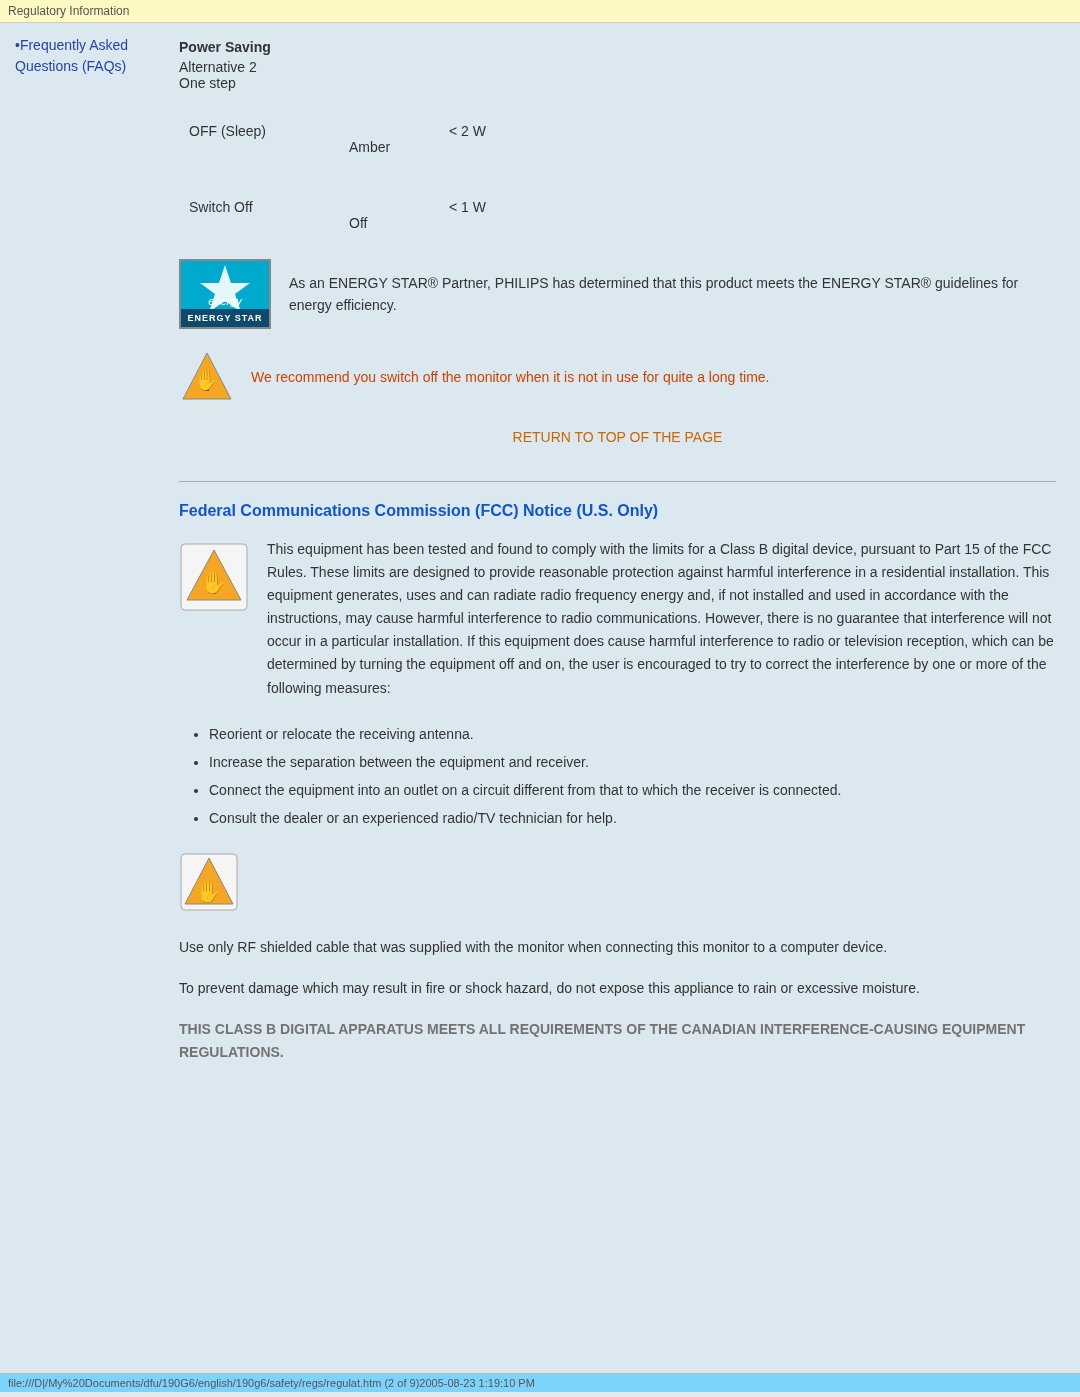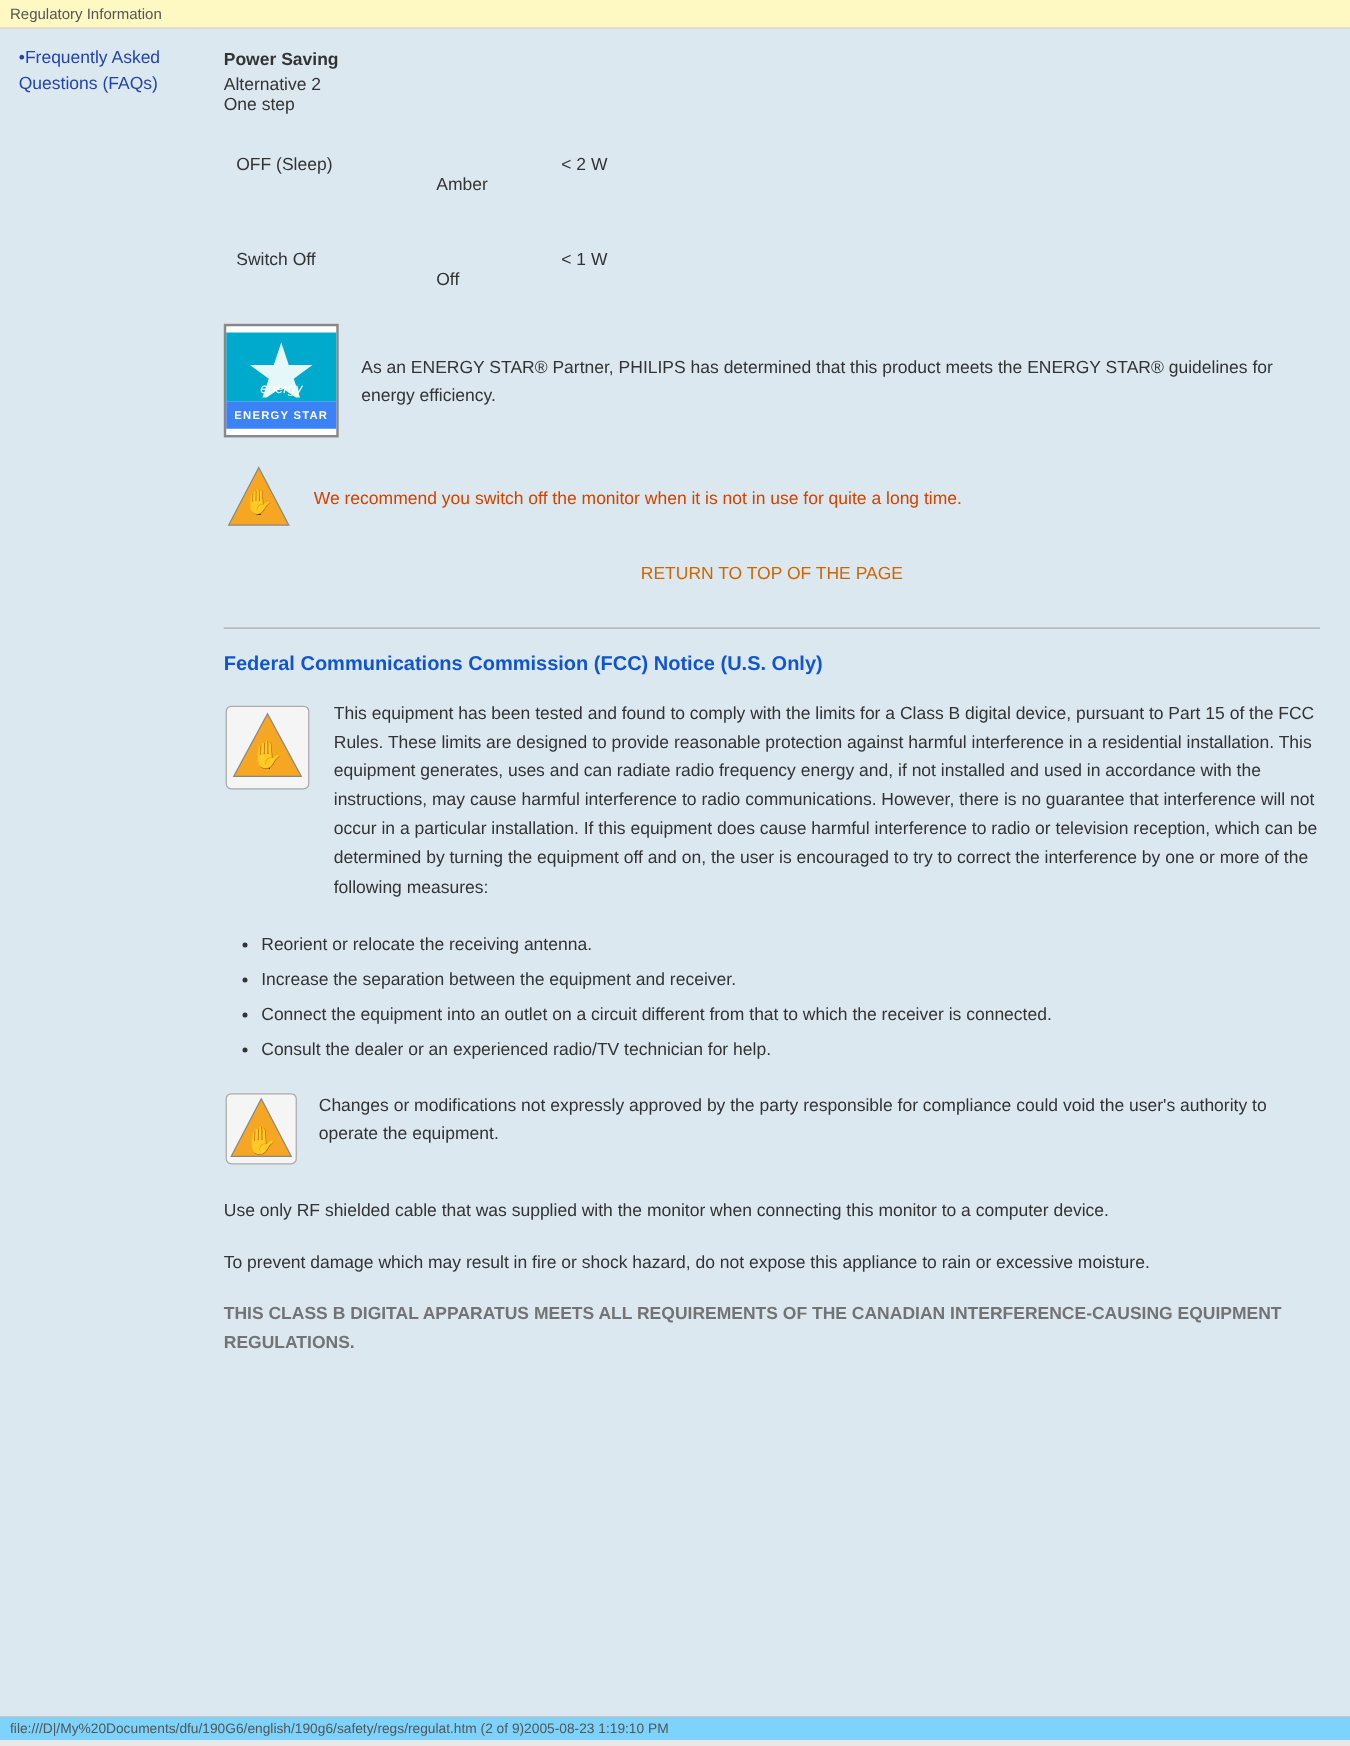--- a/index.html
+++ b/index.html
@@ -183,37 +183,37 @@
       font-size: 11px;
       color: #555;
     }
 
     
     .energy-star-container {
       background: white;
       border: 2px solid #888;
       padding: 0;
       width: 100px;
-      height: 91px;
+      height: 70px;
       display: flex;
       flex-direction: column;
       align-items: center;
       justify-content: center;
     }
     .energy-star-top {
       background: #00aacc;
       width: 88px;
       height: 55px;
       display: flex;
       align-items: center;
       justify-content: center;
       position: relative;
     }
     .energy-star-bottom {
-      background: #3b82f6;
+      background: #0c4a6e;
       width: 88px;
       height: 22px;
       display: flex;
       align-items: center;
       justify-content: center;
     }
     .energy-star-bottom span {
       color: white;
       font-size: 9px;
       font-weight: bold;
@@ -322,21 +322,20 @@
         <li>Connect the equipment into an outlet on a circuit different from that to which the receiver is connected.</li>
         <li>Consult the dealer or an experienced radio/TV technician for help.</li>
       </ul>
 
       <div class="changes-warning">
         <svg class="changes-icon" viewBox="0 0 60 60">
           <rect x="2" y="2" width="56" height="56" rx="4" fill="#f5f5f5" stroke="#aaa" stroke-width="1"></rect>
           <polygon points="30,6 54,52 6,52" fill="#f5a623" stroke="#888" stroke-width="1"></polygon>
           <text x="30" y="47" text-anchor="middle" font-size="22" fill="#555">✋</text>
         </svg>
-        <p class="changes-text">Changes or modifications not expressly approved by the party responsible for compliance could void the user's authority to operate the equipment.</p>
       </div>
 
       <p class="footer-para">Use only RF shielded cable that was supplied with the monitor when connecting this monitor to a computer device.</p>
       <p class="footer-para">To prevent damage which may result in fire or shock hazard, do not expose this appliance to rain or excessive moisture.</p>
       <p class="footer-para-bold">THIS CLASS B DIGITAL APPARATUS MEETS ALL REQUIREMENTS OF THE CANADIAN INTERFERENCE-CAUSING EQUIPMENT REGULATIONS.</p>
     </div>
 
   </div>
 </div>
 

